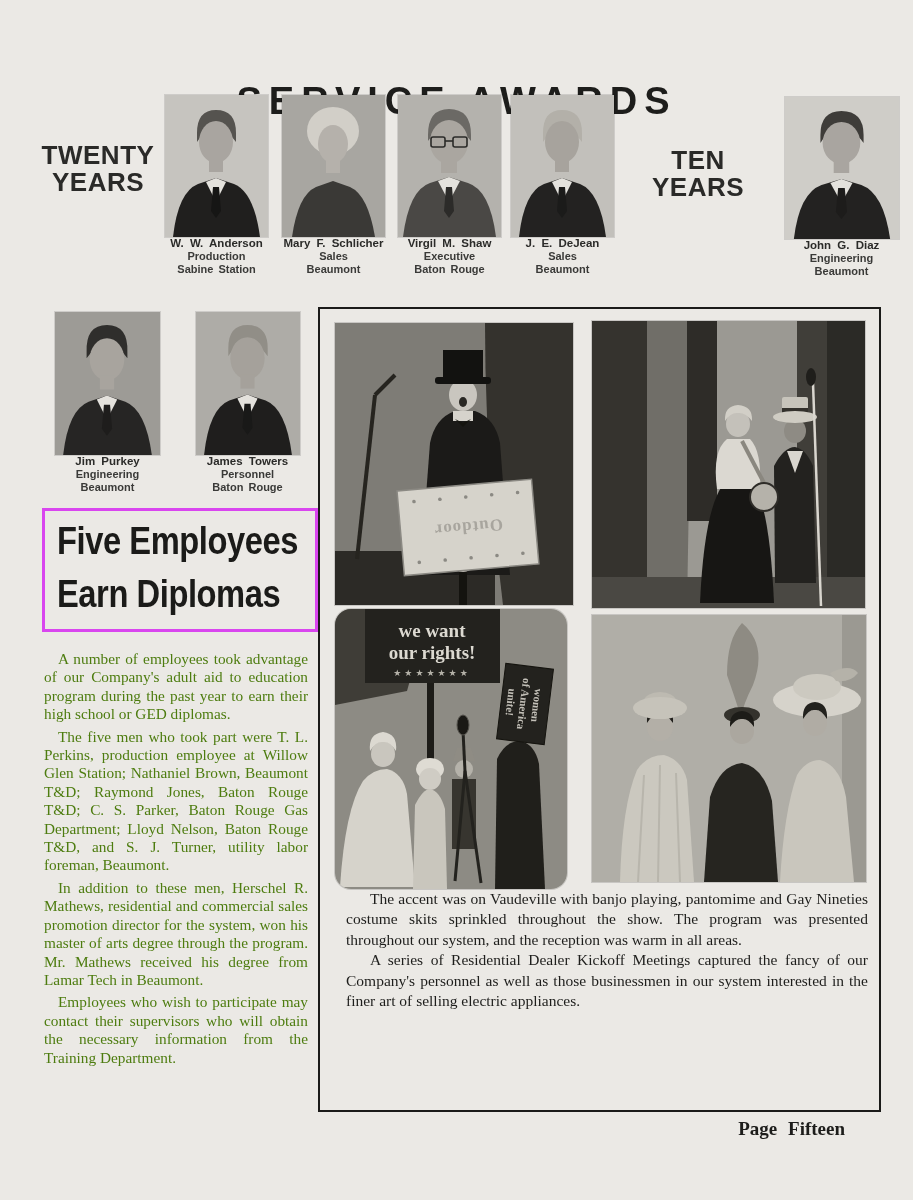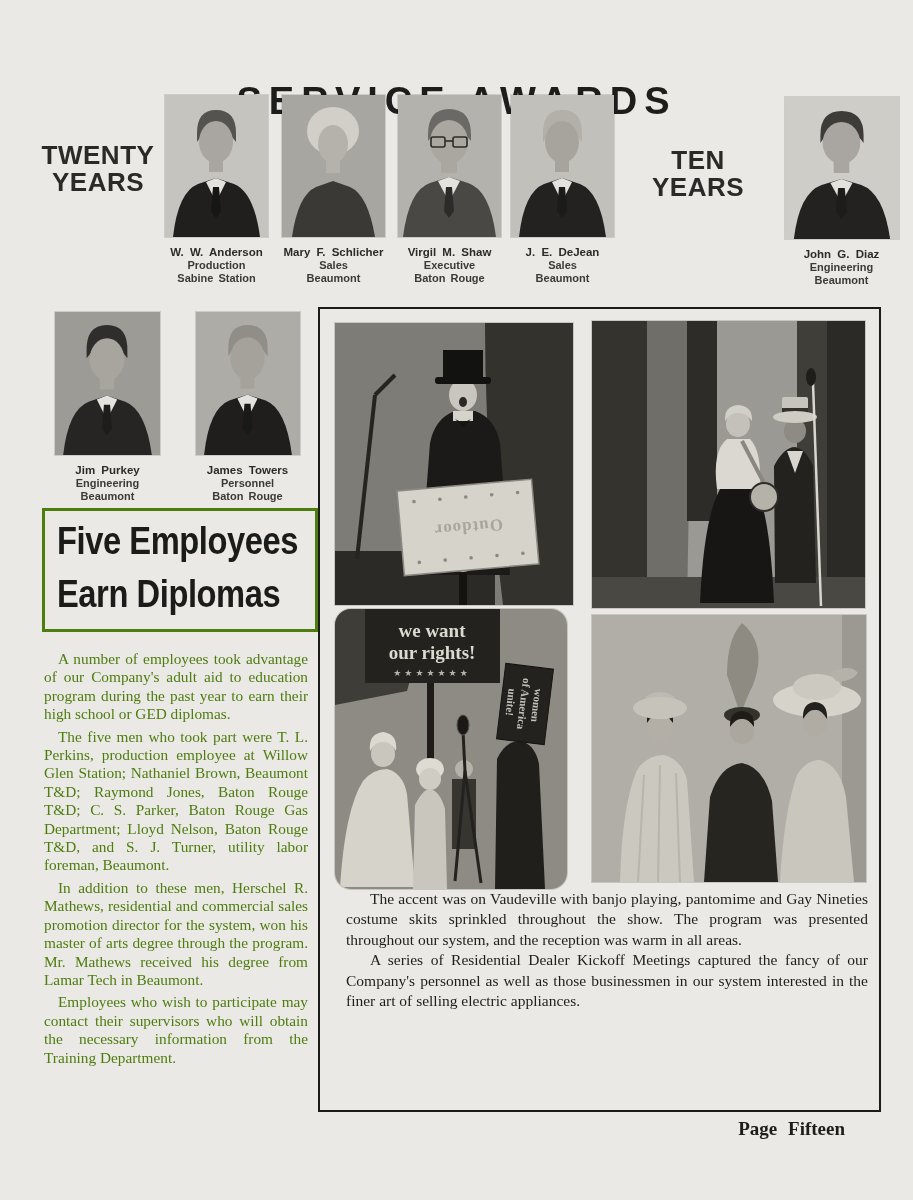--- a/index.html
+++ b/index.html
@@ -18,40 +18,40 @@
     position:absolute; text-align:center;
     font-family:"Liberation Sans", sans-serif; font-weight:700;
     font-size:26px; line-height:27px; color:#2a2a28; letter-spacing:0.5px;
   }
   #twenty-label{left:40px; top:142px; width:116px;}
   #ten-label{left:648px; top:147px; width:100px;}
   
   .card{position:absolute; width:131px; text-align:center;}
   .photo{margin:0 auto; width:103px; height:142px; overflow:hidden; box-shadow:0 0 0 1px rgba(0,0,0,.12);}
   .photo svg{display:block; width:100%; height:100%;}
-  .cap{margin-top:9px; font-family:"Liberation Sans", sans-serif; color:#2b2b29;}
+  .cap{font-family:"Liberation Sans", sans-serif; color:#2b2b29;}
   .cap-name{font-weight:700; font-size:11.5px; line-height:13px; word-spacing:3px;}
   .cap-line{font-weight:700; font-size:11px; line-height:13px; word-spacing:2px; color:#3a3a38;}
   
   .p-anderson {--bg:#c6c4bf;--hair:#55534f;--skin:#a9a5a0;--suit:#201f1e;--tie:#161615;}
   .p-schlicher{--bg:#a8a6a1;--hair:#d2cfc8;--skin:#b5b1ab;--suit:#3a3936;}
   .p-shaw     {--bg:#b4b2ad;--hair:#6b6965;--skin:#aaa6a0;--suit:#4a4845;--tie:#2c2b29;}
   .p-dejean   {--bg:#c2c0bb;--hair:#b3b0a9;--skin:#a7a39d;--suit:#232221;--tie:#1b1b1a;}
   .p-diaz     {--bg:#cfcdc8;--hair:#3e3c39;--skin:#a9a5a0;--suit:#232221;--tie:#1d1c1b;}
   .p-purkey   {--bg:#9d9b96;--hair:#2f2e2c;--skin:#a8a49e;--suit:#262524;--tie:#1e1d1c;}
   .p-towers   {--bg:#aeaca7;--hair:#918e87;--skin:#a5a19b;--suit:#1f1e1d;--tie:#191918;}
   .ph-bg{fill:var(--bg);} .ph-hair{fill:var(--hair);} .ph-skin{fill:var(--skin);}
   .ph-neck{fill:var(--skin);} .ph-suit{fill:var(--suit);} .ph-shirt{fill:#e4e2dd;}
   .ph-tie{fill:var(--tie);} .ph-dress{fill:var(--suit);}
   .ph-glasses{display:none; stroke:#2b2b29; stroke-width:1.6; fill:none;}
   .p-shaw .ph-glasses{display:block;}
   
   .headline-box{
     position:absolute; left:42px; top:508px; width:258px; height:118px;
-    border:3px solid #4d7c0f; background:#ebe9e5; padding-left:12px;
+    border:3px solid #d946ef; background:#ebe9e5; padding-left:12px;
   }
   .headline-line{
     font-family:"Liberation Sans", sans-serif; font-weight:700;
     font-size:38px; line-height:53px; color:#1b1b19; white-space:nowrap;
     transform:scaleX(.86); transform-origin:left center; letter-spacing:-0.5px;
   }
   .headline-box .headline-line:first-child{margin-top:4px;}
   .article-body{position:absolute; left:40px; top:646px; width:272px;}
   .article-body p{
     margin:4px; text-indent:14px; text-align:justify;

